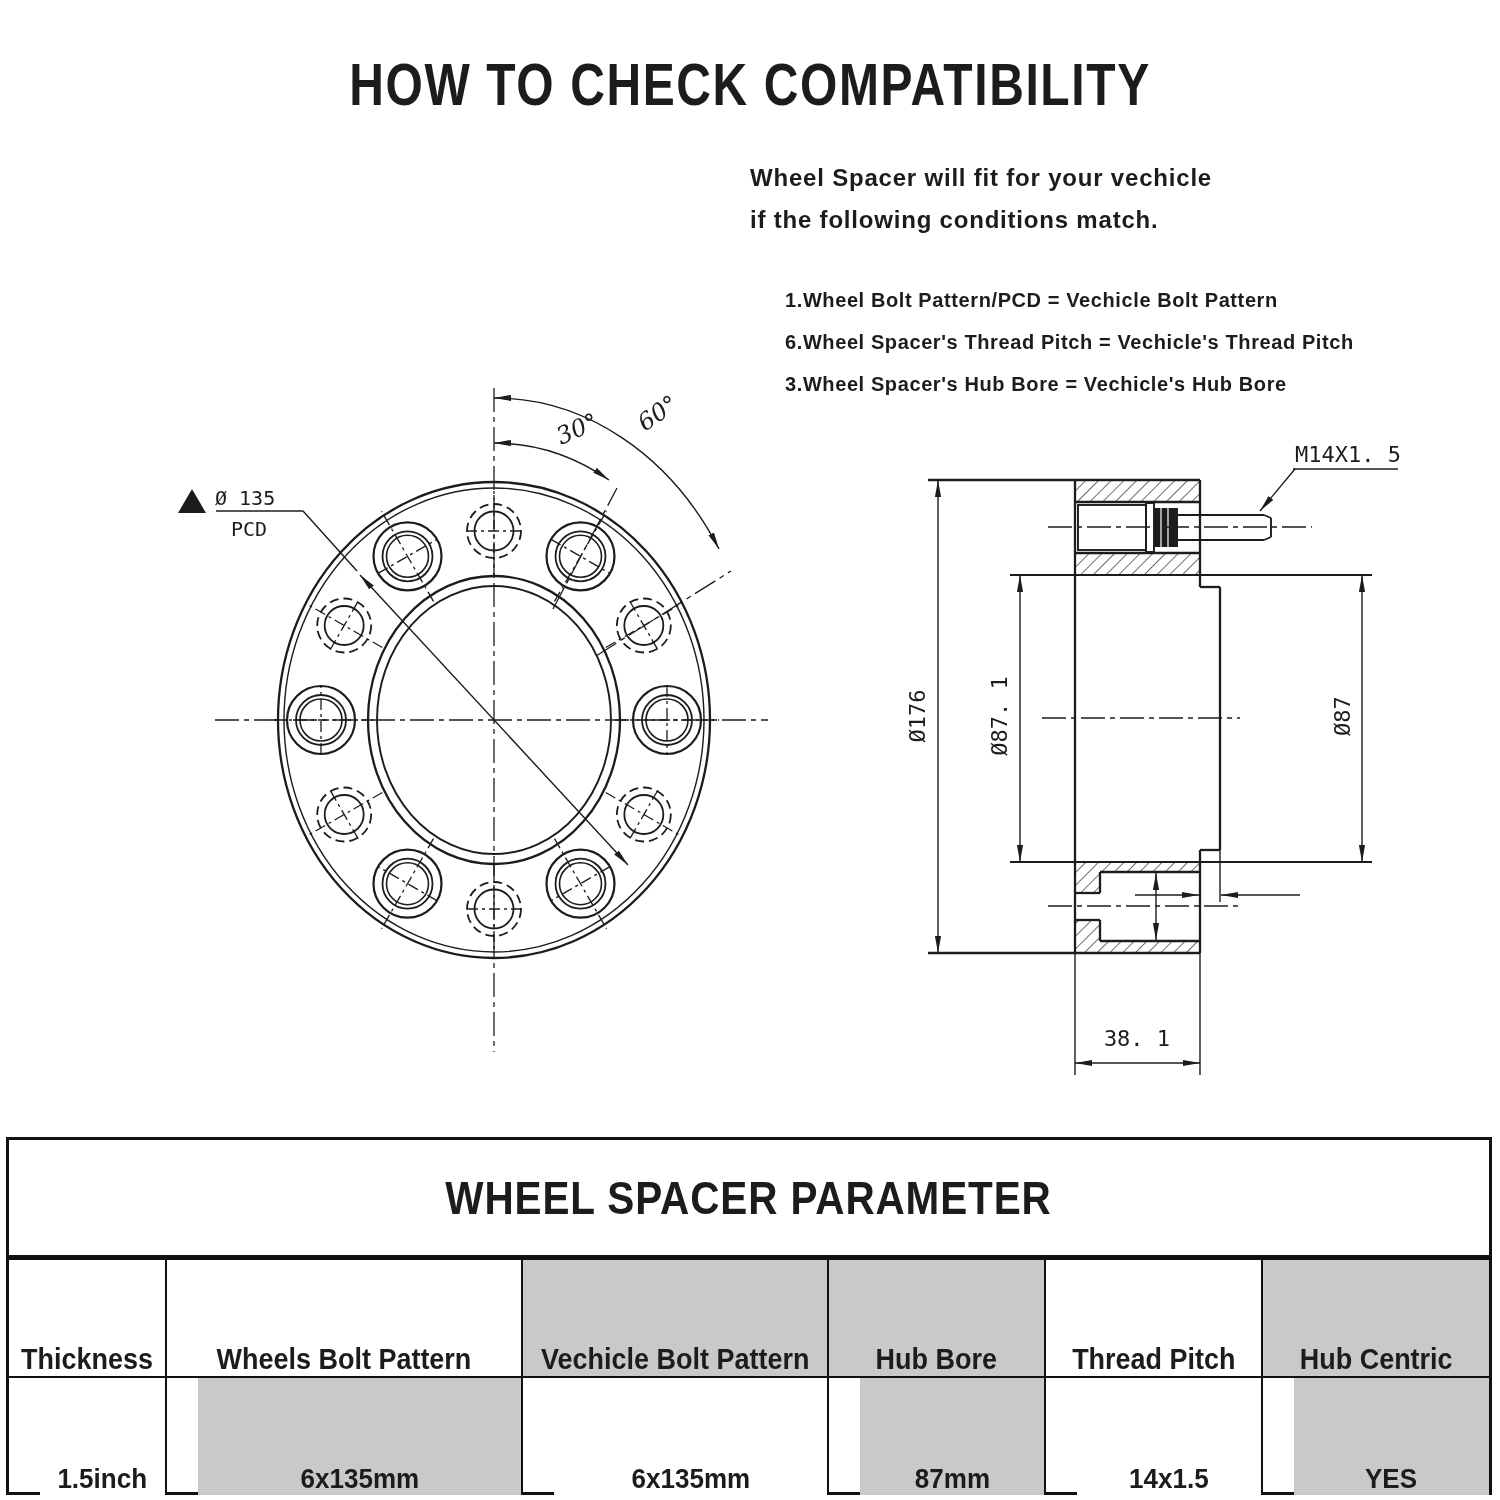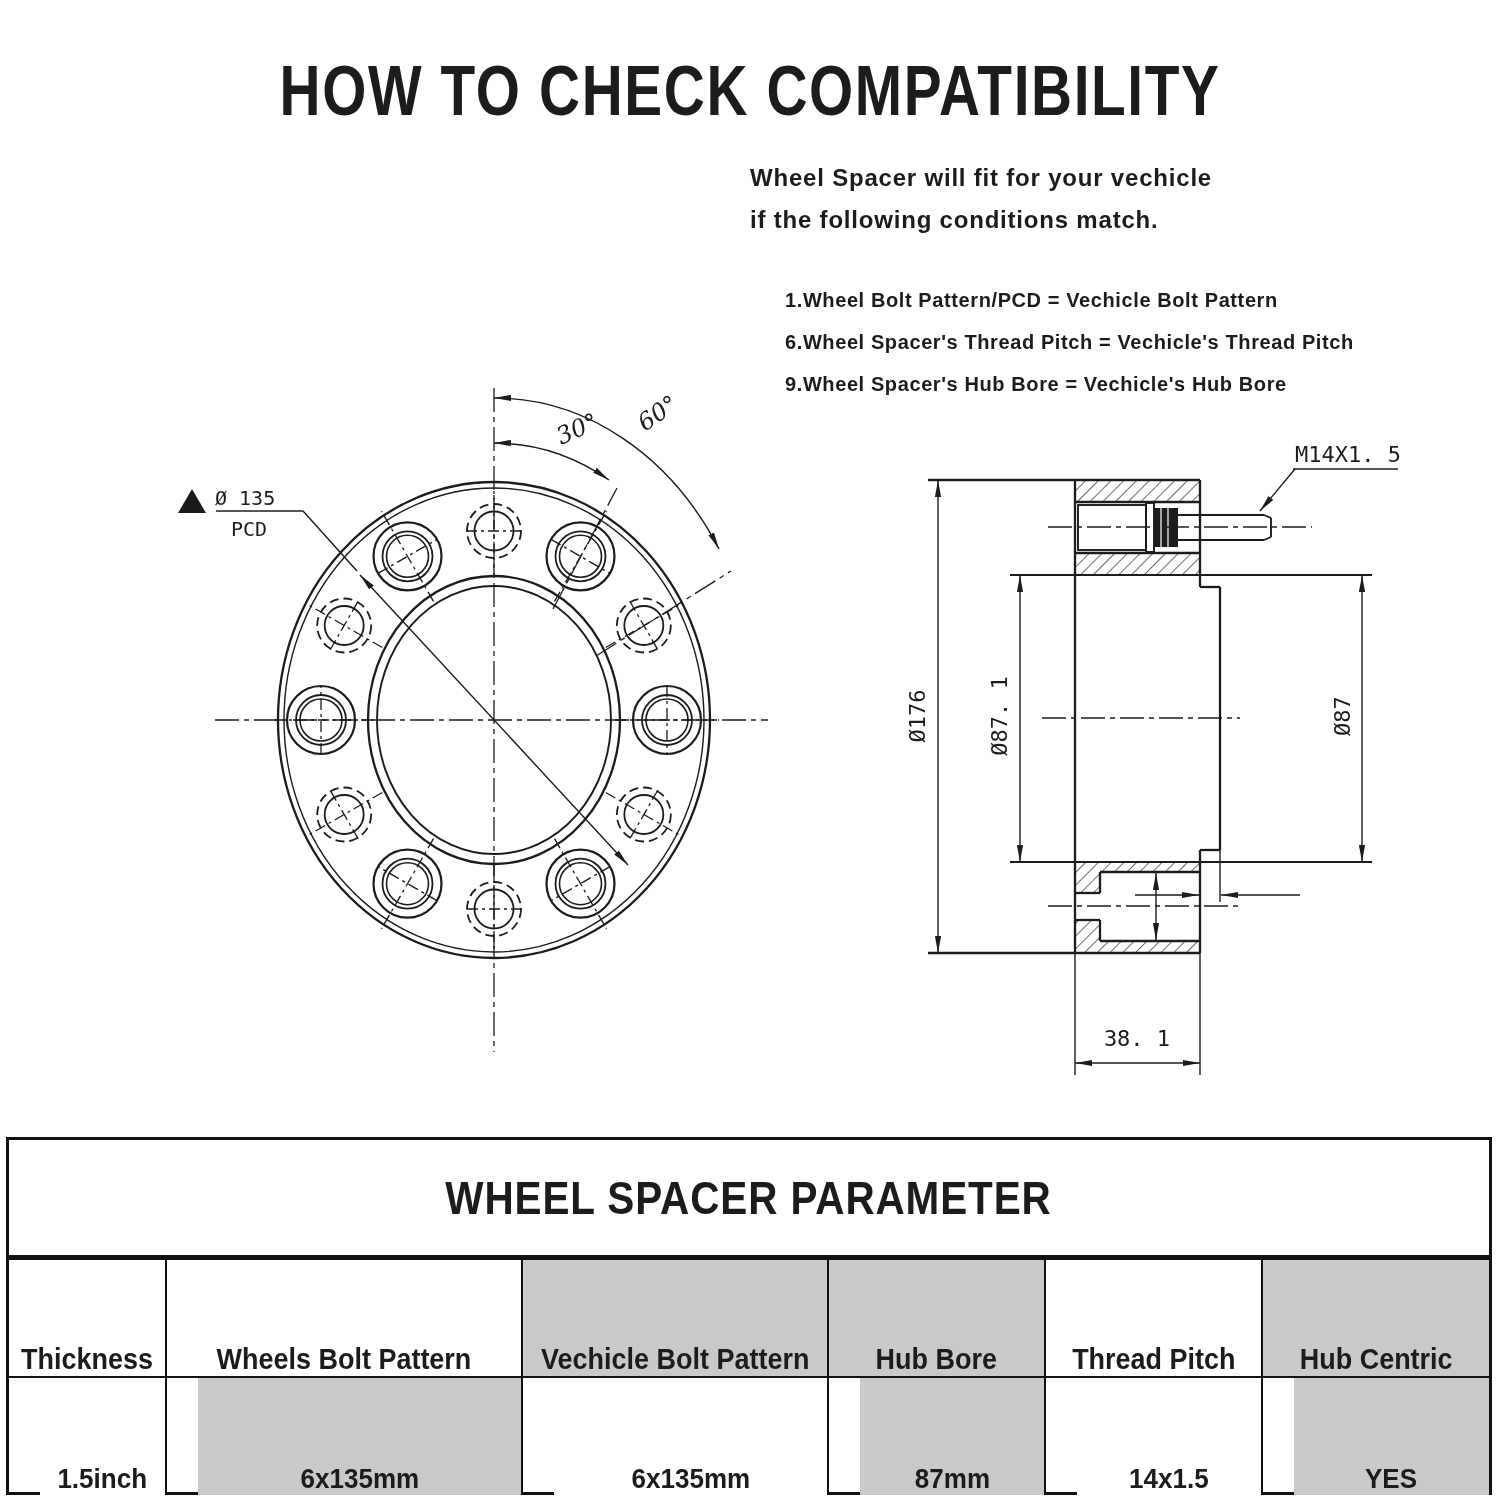--- a/index.html
+++ b/index.html
@@ -1,19 +1,19 @@
 <!DOCTYPE html>
 <html><head>
 <meta charset="utf-8">
 <style>
   html,body{margin:0;padding:0;background:#fff;}
   #canvas{position:relative;width:1500px;height:1500px;background:#ffffff;overflow:hidden;
           font-family:"Liberation Sans",sans-serif;color:#1c1c1c;}
   .page-title{position:absolute;left:0;right:0;top:50px;text-align:center;
-              font-size:71px;font-weight:bold;letter-spacing:2px;white-space:nowrap;}
+              font-size:60px;font-weight:bold;letter-spacing:2px;white-space:nowrap;}
   .page-title span{display:inline-block;transform:scaleX(.80);transform-origin:center;}
   .intro-line{position:absolute;left:750px;font-size:24px;font-weight:bold;letter-spacing:.8px;white-space:nowrap;}
   .cond-line{position:absolute;left:785px;font-size:20px;font-weight:bold;letter-spacing:.6px;white-space:nowrap;}
   #drawing{position:absolute;left:0;top:0;width:1500px;height:1500px;}
 
   
   .param-table{position:absolute;left:6px;top:1137px;width:1486px;height:358px;
                border:3px solid #111;box-sizing:border-box;background:#fff;}
   .param-title{height:115px;border-bottom:5px solid #111;display:flex;align-items:center;justify-content:center;
                font-size:46px;font-weight:bold;letter-spacing:1px;white-space:nowrap;}
@@ -45,21 +45,21 @@
 
   <div class="page-title">
     <span>HOW TO CHECK COMPATIBILITY</span>
   </div>
 
   <div class="intro-line" style="top:164px;">Wheel Spacer will fit for your vechicle</div>
   <div class="intro-line" style="top:206px;">if the following conditions match.</div>
 
   <div class="cond-line" style="top:289px;">1.Wheel Bolt Pattern/PCD = Vechicle Bolt Pattern</div>
   <div class="cond-line" style="top:331px;">6.Wheel Spacer's Thread Pitch = Vechicle's Thread Pitch</div>
-  <div class="cond-line" style="top:373px;">9.Wheel Spacer's  Hub Bore = Vechicle's Hub Bore</div>
+  <div class="cond-line" style="top:373px;">3.Wheel Spacer's  Hub Bore = Vechicle's Hub Bore</div>
 
   <svg id="drawing" viewBox="0 0 1500 1500">
     <defs>
       <marker id="arr" viewBox="0 0 16 8" markerUnits="userSpaceOnUse" markerWidth="17" markerHeight="9" refX="16" refY="4" orient="auto-start-reverse">
         <path d="M16,4 L0,1.1 L0,6.9 Z" fill="#1c1c1c"></path>
       </marker>
       <pattern id="hatch" patternUnits="userSpaceOnUse" width="9" height="9" patternTransform="rotate(45)">
         <line x1="0" y1="0" x2="0" y2="9" stroke="#1c1c1c" stroke-width="1.3"></line>
       </pattern>
     </defs>

